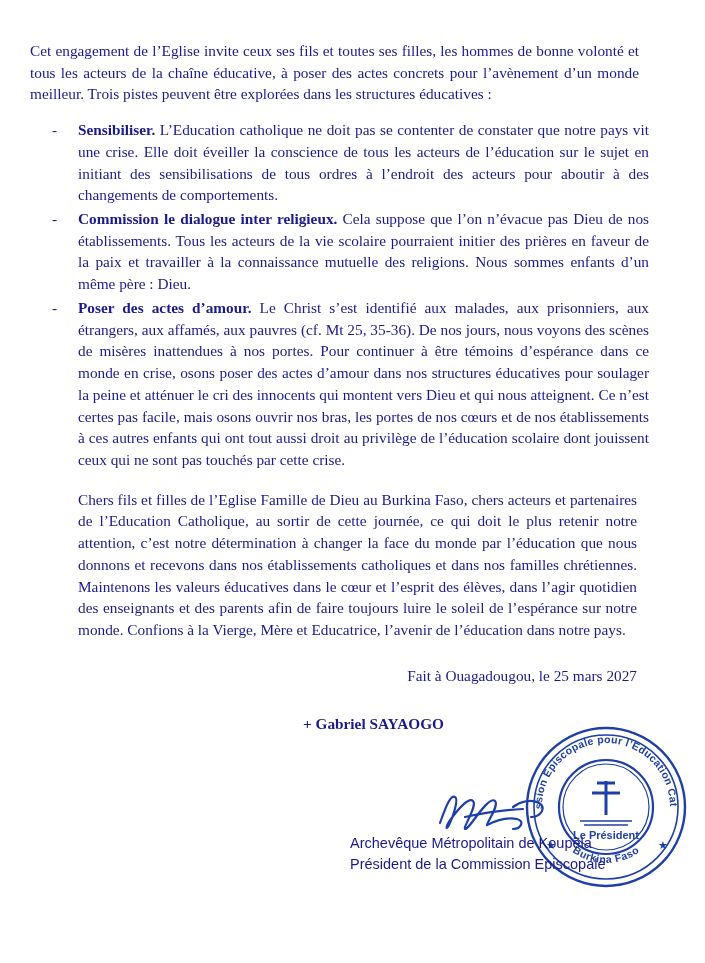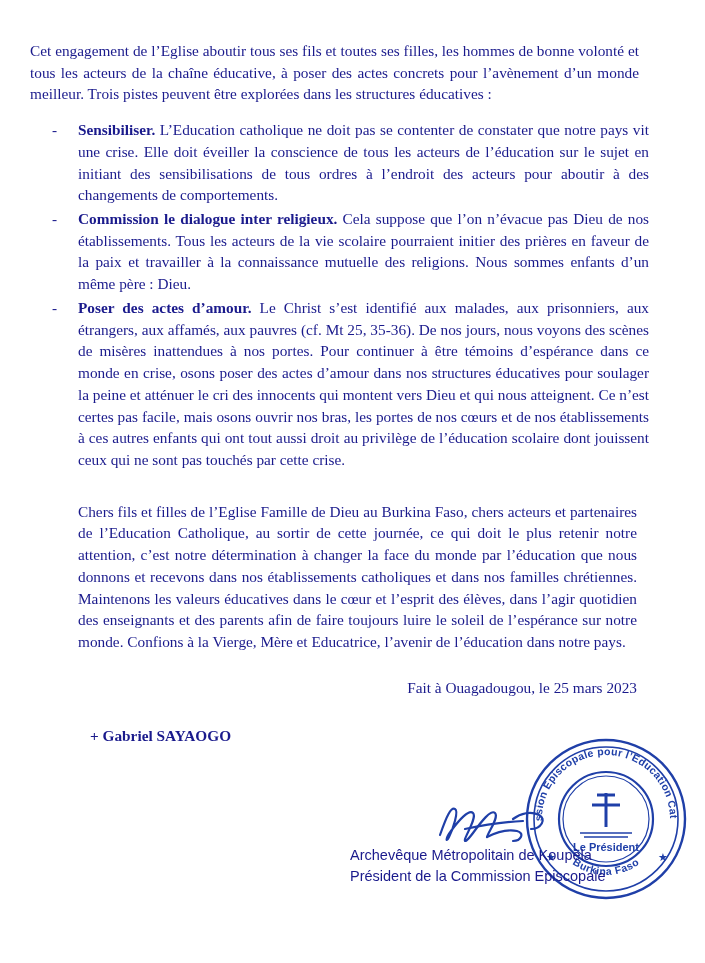--- a/index.html
+++ b/index.html
@@ -49,38 +49,39 @@
   }
   ul.bullets > li .dash {
     position: absolute;
     left: 22px;
     top: 0;
   }
   .lead {
     font-weight: bold;
   }
   .closing {
-    margin-top: 30px;
+    margin-top: 18px;
     padding-left: 48px;
     padding-right: 20px;
   }
   .signline {
     margin-top: 26px;
     padding-left: 48px;
     padding-right: 20px;
     text-align: right;
     font-size: 15.3px;
     color: #1a1a8c;
   }
   .signature-block {
     margin-top: 30px;
     position: relative;
     height: 230px;
   }
   .signer-name {
+    text-align: center;
     font-weight: bold;
     font-size: 15.3px;
     color: #1a1a8c;
     padding-left: 60px;
   }
   .titles {
     position: absolute;
     left: 320px;
     top: 118px;
     font-family: "Liberation Sans", sans-serif;
@@ -102,40 +103,40 @@
     width: 130px;
     height: 70px;
     pointer-events: none;
   }
 </style>
 </head>
 <body>
 
 <div class="page">
 
-  <p class="para intro">Cet engagement de l’Eglise aboutir tous ses fils et toutes ses filles, les hommes de bonne volonté et tous les acteurs de la chaîne éducative, à poser des actes concrets pour l’avènement d’un monde meilleur. Trois pistes peuvent être explorées dans les structures éducatives :</p>
+  <p class="para intro">Cet engagement de l’Eglise invite ceux ses fils et toutes ses filles, les hommes de bonne volonté et tous les acteurs de la chaîne éducative, à poser des actes concrets pour l’avènement d’un monde meilleur. Trois pistes peuvent être explorées dans les structures éducatives :</p>
 
   <ul class="bullets">
     <li>
       <span class="dash">-</span>
       <span class="lead">Sensibiliser.</span><span> L’Education catholique ne doit pas se contenter de constater que notre pays vit une crise. Elle doit éveiller la conscience de tous les acteurs de l’éducation sur le sujet en initiant des sensibilisations de tous ordres à l’endroit des acteurs pour aboutir à des changements de comportements.</span>
     </li>
     <li>
       <span class="dash">-</span>
       <span class="lead">Commission le dialogue inter religieux.</span><span> Cela suppose que l’on n’évacue pas Dieu de nos établissements. Tous les acteurs de la vie scolaire pourraient initier des prières en faveur de la paix et travailler à la connaissance mutuelle des religions. Nous sommes enfants d’un même père : Dieu.</span>
     </li>
     <li>
       <span class="dash">-</span>
       <span class="lead">Poser des actes d’amour.</span><span> Le Christ s’est identifié aux malades, aux prisonniers, aux étrangers, aux affamés, aux pauvres (cf. Mt 25, 35-36). De nos jours, nous voyons des scènes de misères inattendues à nos portes. Pour continuer à être témoins d’espérance dans ce monde en crise, osons poser des actes d’amour dans nos structures éducatives pour soulager la peine et atténuer le cri des innocents qui montent vers Dieu et qui nous atteignent. Ce n’est certes pas facile, mais osons ouvrir nos bras, les portes de nos cœurs et de nos établissements à ces autres enfants qui ont tout aussi droit au privilège de l’éducation scolaire dont jouissent ceux qui ne sont pas touchés par cette crise.</span>
     </li>
   </ul>
 
   <p class="para closing">Chers fils et filles de l’Eglise Famille de Dieu au Burkina Faso, chers acteurs et partenaires de l’Education Catholique, au sortir de cette journée, ce qui doit le plus retenir notre attention, c’est notre détermination à changer la face du monde par l’éducation que nous donnons et recevons dans nos établissements catholiques et dans nos familles chrétiennes. Maintenons les valeurs éducatives dans le cœur et l’esprit des élèves, dans l’agir quotidien des enseignants et des parents afin de faire toujours luire le soleil de l’espérance sur notre monde. Confions à la Vierge, Mère et Educatrice, l’avenir de l’éducation dans notre pays.</p>
 
-  <div class="signline">Fait à Ouagadougou, le 25 mars 2023</div>
+  <div class="signline">Fait à Ouagadougou, le 25 mars 2027</div>
 
   <div class="signature-block">
 
     <div class="signer-name">+ Gabriel SAYAOGO</div>
 
     <svg class="handwriting" viewBox="0 0 130 70">
       <g fill="none" stroke="#1f3fa8" stroke-width="2.2" stroke-linecap="round">
         <path d="M5,46 C12,26 16,18 20,20 C24,22 18,40 14,48 C11,54 10,50 16,42 C24,31 34,20 38,24 C42,28 32,44 30,50 C29,54 32,52 38,44 C46,33 56,20 60,24 C64,28 54,42 52,48"></path>
         <path d="M30,40 C48,36 66,33 88,32"></path>
         <path d="M52,48 C60,44 72,40 82,42 C90,44 86,52 78,52"></path>

